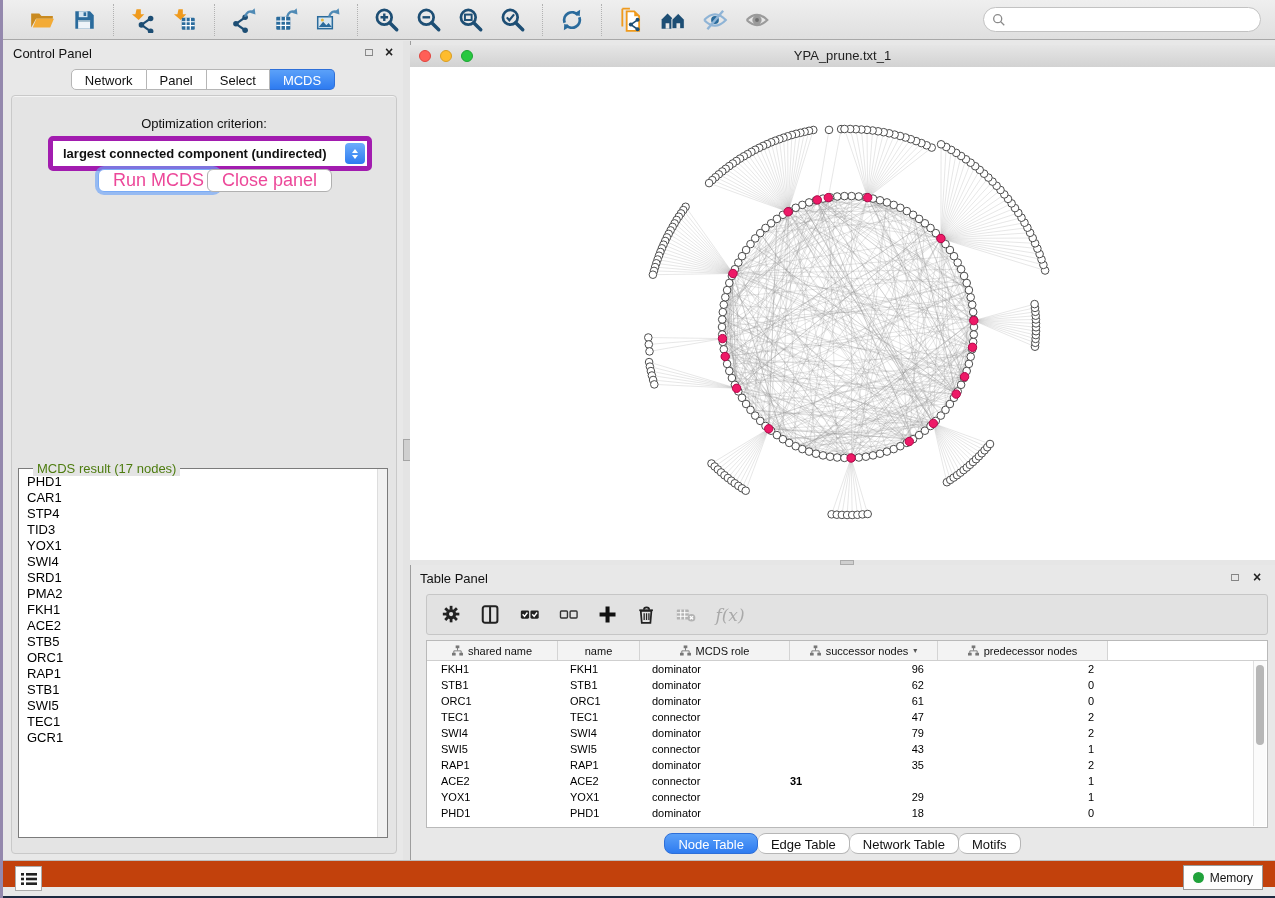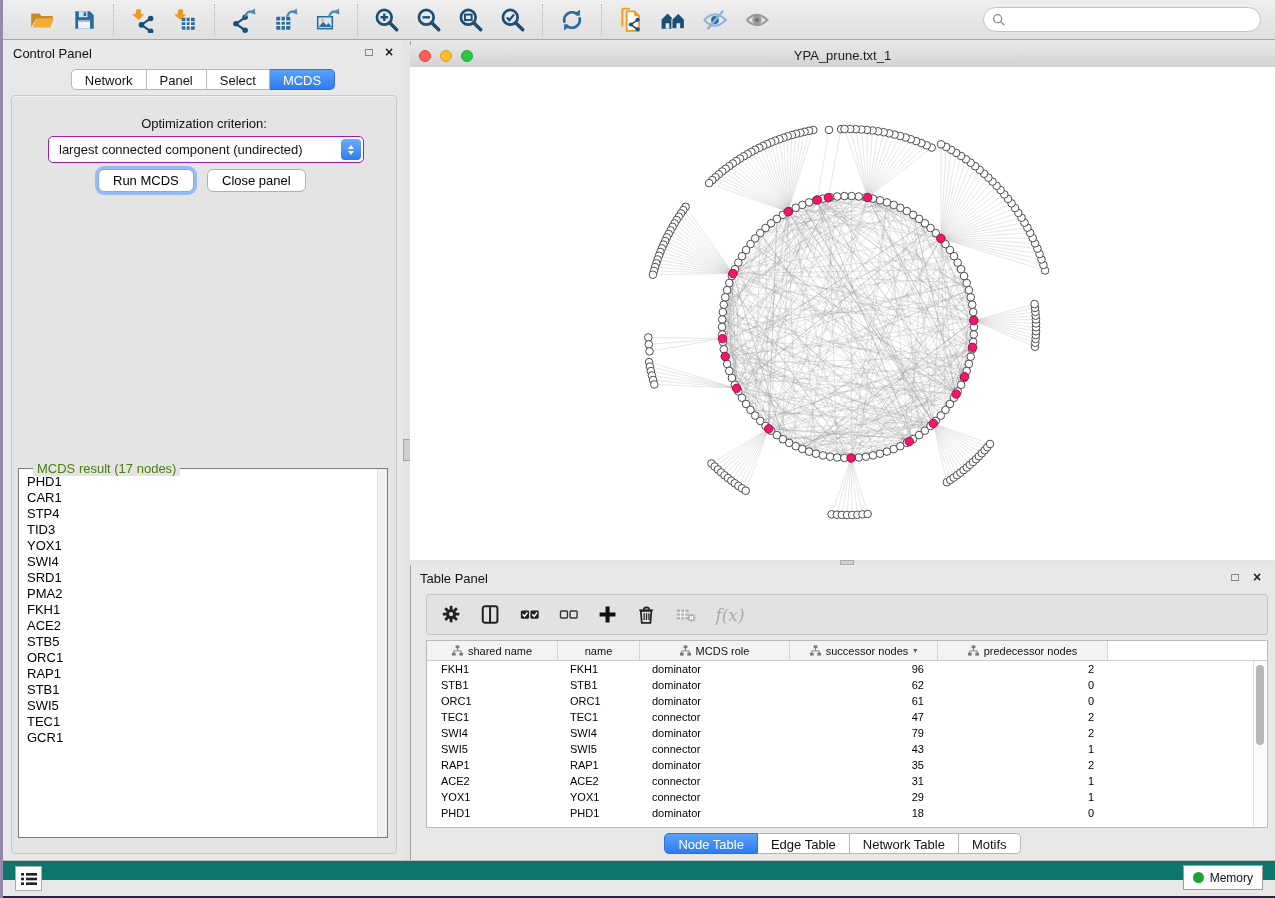--- a/index.html
+++ b/index.html
@@ -41,26 +41,26 @@
   .seg-tabs{display:flex;}
   .seg{height:21px;line-height:21px;font-size:13px;background:#fff;border:1px solid #b6b6b6;border-left:none;
     padding:0 13px;color:#111;cursor:default;}
   .seg:first-child{border-left:1px solid #b6b6b6;border-radius:5px 0 0 5px;}
   .seg:last-child{border-radius:0 5px 5px 0;}
   .seg.active{background:linear-gradient(#5ba1f9,#2e7bf0);border-color:#2e6fd8;color:#fff;}
   #cp-tabs{left:0;top:28px;width:100%;display:flex;justify-content:center;}
 
   #cp-body{left:8px;top:54px;width:384px;height:757px;background:#e4e4e4;border:1px solid #c9c9c9;border-radius:4px;box-shadow:inset 0 1px 0 #f4f4f4;}
   #opt-label{left:0;top:20px;width:100%;text-align:center;font-size:13px;color:#111;}
-  #opt-select{left:36px;top:40px;width:314px;height:25px;background:#fff;border:1px solid #a21caf;border-radius:5px;display:flex;align-items:center;cursor:default;}
+  #opt-select{left:36px;top:40px;width:314px;height:25px;background:#fff;border:5px solid #a21caf;border-radius:5px;display:flex;align-items:center;cursor:default;font-weight:bold;}
   #opt-select .val{flex:1;font-size:13px;padding-left:10px;color:#111;white-space:nowrap;}
   .stepper{width:20px;height:21px;margin-right:2px;border-radius:4px;background:linear-gradient(#6caefb,#2e7bf0);display:flex;flex-direction:column;align-items:center;justify-content:center;gap:2px;}
   .tri-up{width:0;height:0;border-left:3.5px solid transparent;border-right:3.5px solid transparent;border-bottom:4.5px solid #fff;}
   .tri-down{width:0;height:0;border-left:3.5px solid transparent;border-right:3.5px solid transparent;border-top:4.5px solid #fff;}
-  .mac-btn{height:23px;background:#fff;border:1px solid #b0b0b0;border-radius:6px;font-size:13px;color:#000000;padding:0 14px;cursor:default;}
+  .mac-btn{height:23px;background:#fff;border:1px solid #b0b0b0;border-radius:6px;font-size:18px;color:#ec4899;padding:0 14px;cursor:default;}
   #run-btn{position:absolute;left:86px;top:73px;box-shadow:0 0 0 3px rgba(107,163,249,.65);border-color:#7aabf5;}
   #closepanel-btn{position:absolute;left:195px;top:73px;}
 
   #result-box{left:6px;top:372px;width:368px;height:368px;border:1px solid #7b7b7b;background:#fff;}
   #result-title{position:absolute;left:14px;top:-8px;background:#e4e4e4;padding:0 4px;font-size:13px;color:#4d7c0f;text-align:center;}
   #result-list{position:absolute;left:1px;top:2px;right:10px;bottom:1px;overflow:hidden;padding:3px 0 0 7px;}
   .mcds-item{font-size:13px;line-height:16px;color:#000;}
   #result-scroll{position:absolute;top:0;right:0;width:9px;height:100%;background:#f1f1f1;border-left:1px solid #ddd;}
 
   
@@ -86,24 +86,24 @@
   #nt-header{display:flex;height:19px;background:#f3f3f3;border-bottom:1px solid #cfcfcf;}
   .th{display:flex;align-items:center;justify-content:center;gap:5px;font-size:11px;color:#111;border-right:1px solid #d4d4d4;box-sizing:border-box;height:19px;}
   .th .sort{font-size:8px;color:#555;}
   .th-fill{flex:1;background:#fff;border-right:none;}
   .tr{display:flex;height:16px;align-items:center;}
   .td{font-size:11px;color:#000;box-sizing:border-box;white-space:nowrap;}
   #nt-scroll{position:absolute;top:20px;right:1px;width:12px;bottom:1px;background:#fbfbfb;border-left:1px solid #e0e0e0;}
   #nt-thumb{position:absolute;left:1.5px;top:4px;width:8px;height:80px;background:#b7b7b7;border-radius:5px;}
 
   #tp-tabs{left:0;top:268px;width:100%;display:flex;justify-content:center;}
-  #tp-tabs .seg{height:21px;line-height:21px;}
+  #tp-tabs .seg{height:21px;line-height:21px;border-radius:8px;}
 
   
-  #status-bar{left:0;top:860px;width:100%;height:20px;background:#0f766e;border-top:1px solid #bdbdbd;box-sizing:border-box;}
+  #status-bar{left:0;top:860px;width:100%;height:27px;background:#c2410c;border-top:1px solid #bdbdbd;box-sizing:border-box;}
   #task-btn{position:absolute;left:12px;top:5px;width:27px;height:25px;background:#fdfdfd;border:1px solid #ababab;display:flex;align-items:center;justify-content:center;padding:0;}
   #memory-btn{position:absolute;right:12px;top:4px;height:25px;background:#fdfdfd;border:1px solid #9a9a9a;display:flex;align-items:center;gap:6px;padding:0 9px;font-size:12px;color:#111;}
   #memory-dot{width:11px;height:11px;border-radius:50%;background:#1fa13a;}
 </style>
 </head>
 <body>
 
 <div id="left-strip" class="abs"></div>
 <div id="app" class="abs">
 
@@ -1400,21 +1400,21 @@
                 <div class="td" style="width: 131px; padding: 0px 0px 0px 14px; text-align: left;">RAP1</div>
                 <div class="td" style="width: 82px; padding: 0px 0px 0px 12px; text-align: left;">RAP1</div>
                 <div class="td" style="width: 150px; padding: 0px 0px 0px 12px; text-align: left;">dominator</div>
                 <div class="td" style="width: 148px; padding: 0px 14px 0px 0px; text-align: right;">35</div>
                 <div class="td" style="width: 170px; padding: 0px 14px 0px 0px; text-align: right;">2</div>
               </div>
               <div class="tr">
                 <div class="td" style="width: 131px; padding: 0px 0px 0px 14px; text-align: left;">ACE2</div>
                 <div class="td" style="width: 82px; padding: 0px 0px 0px 12px; text-align: left;">ACE2</div>
                 <div class="td" style="width: 150px; padding: 0px 0px 0px 12px; text-align: left;">connector</div>
-                <div class="td" style="width: 148px; padding: 0px 14px 0px 0px; text-align: right;">31</div>
+                <div class="td" style="width: 148px; padding: 0px 14px 0px 0px;  font-weight: bold;">31</div>
                 <div class="td" style="width: 170px; padding: 0px 14px 0px 0px; text-align: right;">1</div>
               </div>
               <div class="tr">
                 <div class="td" style="width: 131px; padding: 0px 0px 0px 14px; text-align: left;">YOX1</div>
                 <div class="td" style="width: 82px; padding: 0px 0px 0px 12px; text-align: left;">YOX1</div>
                 <div class="td" style="width: 150px; padding: 0px 0px 0px 12px; text-align: left;">connector</div>
                 <div class="td" style="width: 148px; padding: 0px 14px 0px 0px; text-align: right;">29</div>
                 <div class="td" style="width: 170px; padding: 0px 14px 0px 0px; text-align: right;">1</div>
               </div>
               <div class="tr">

